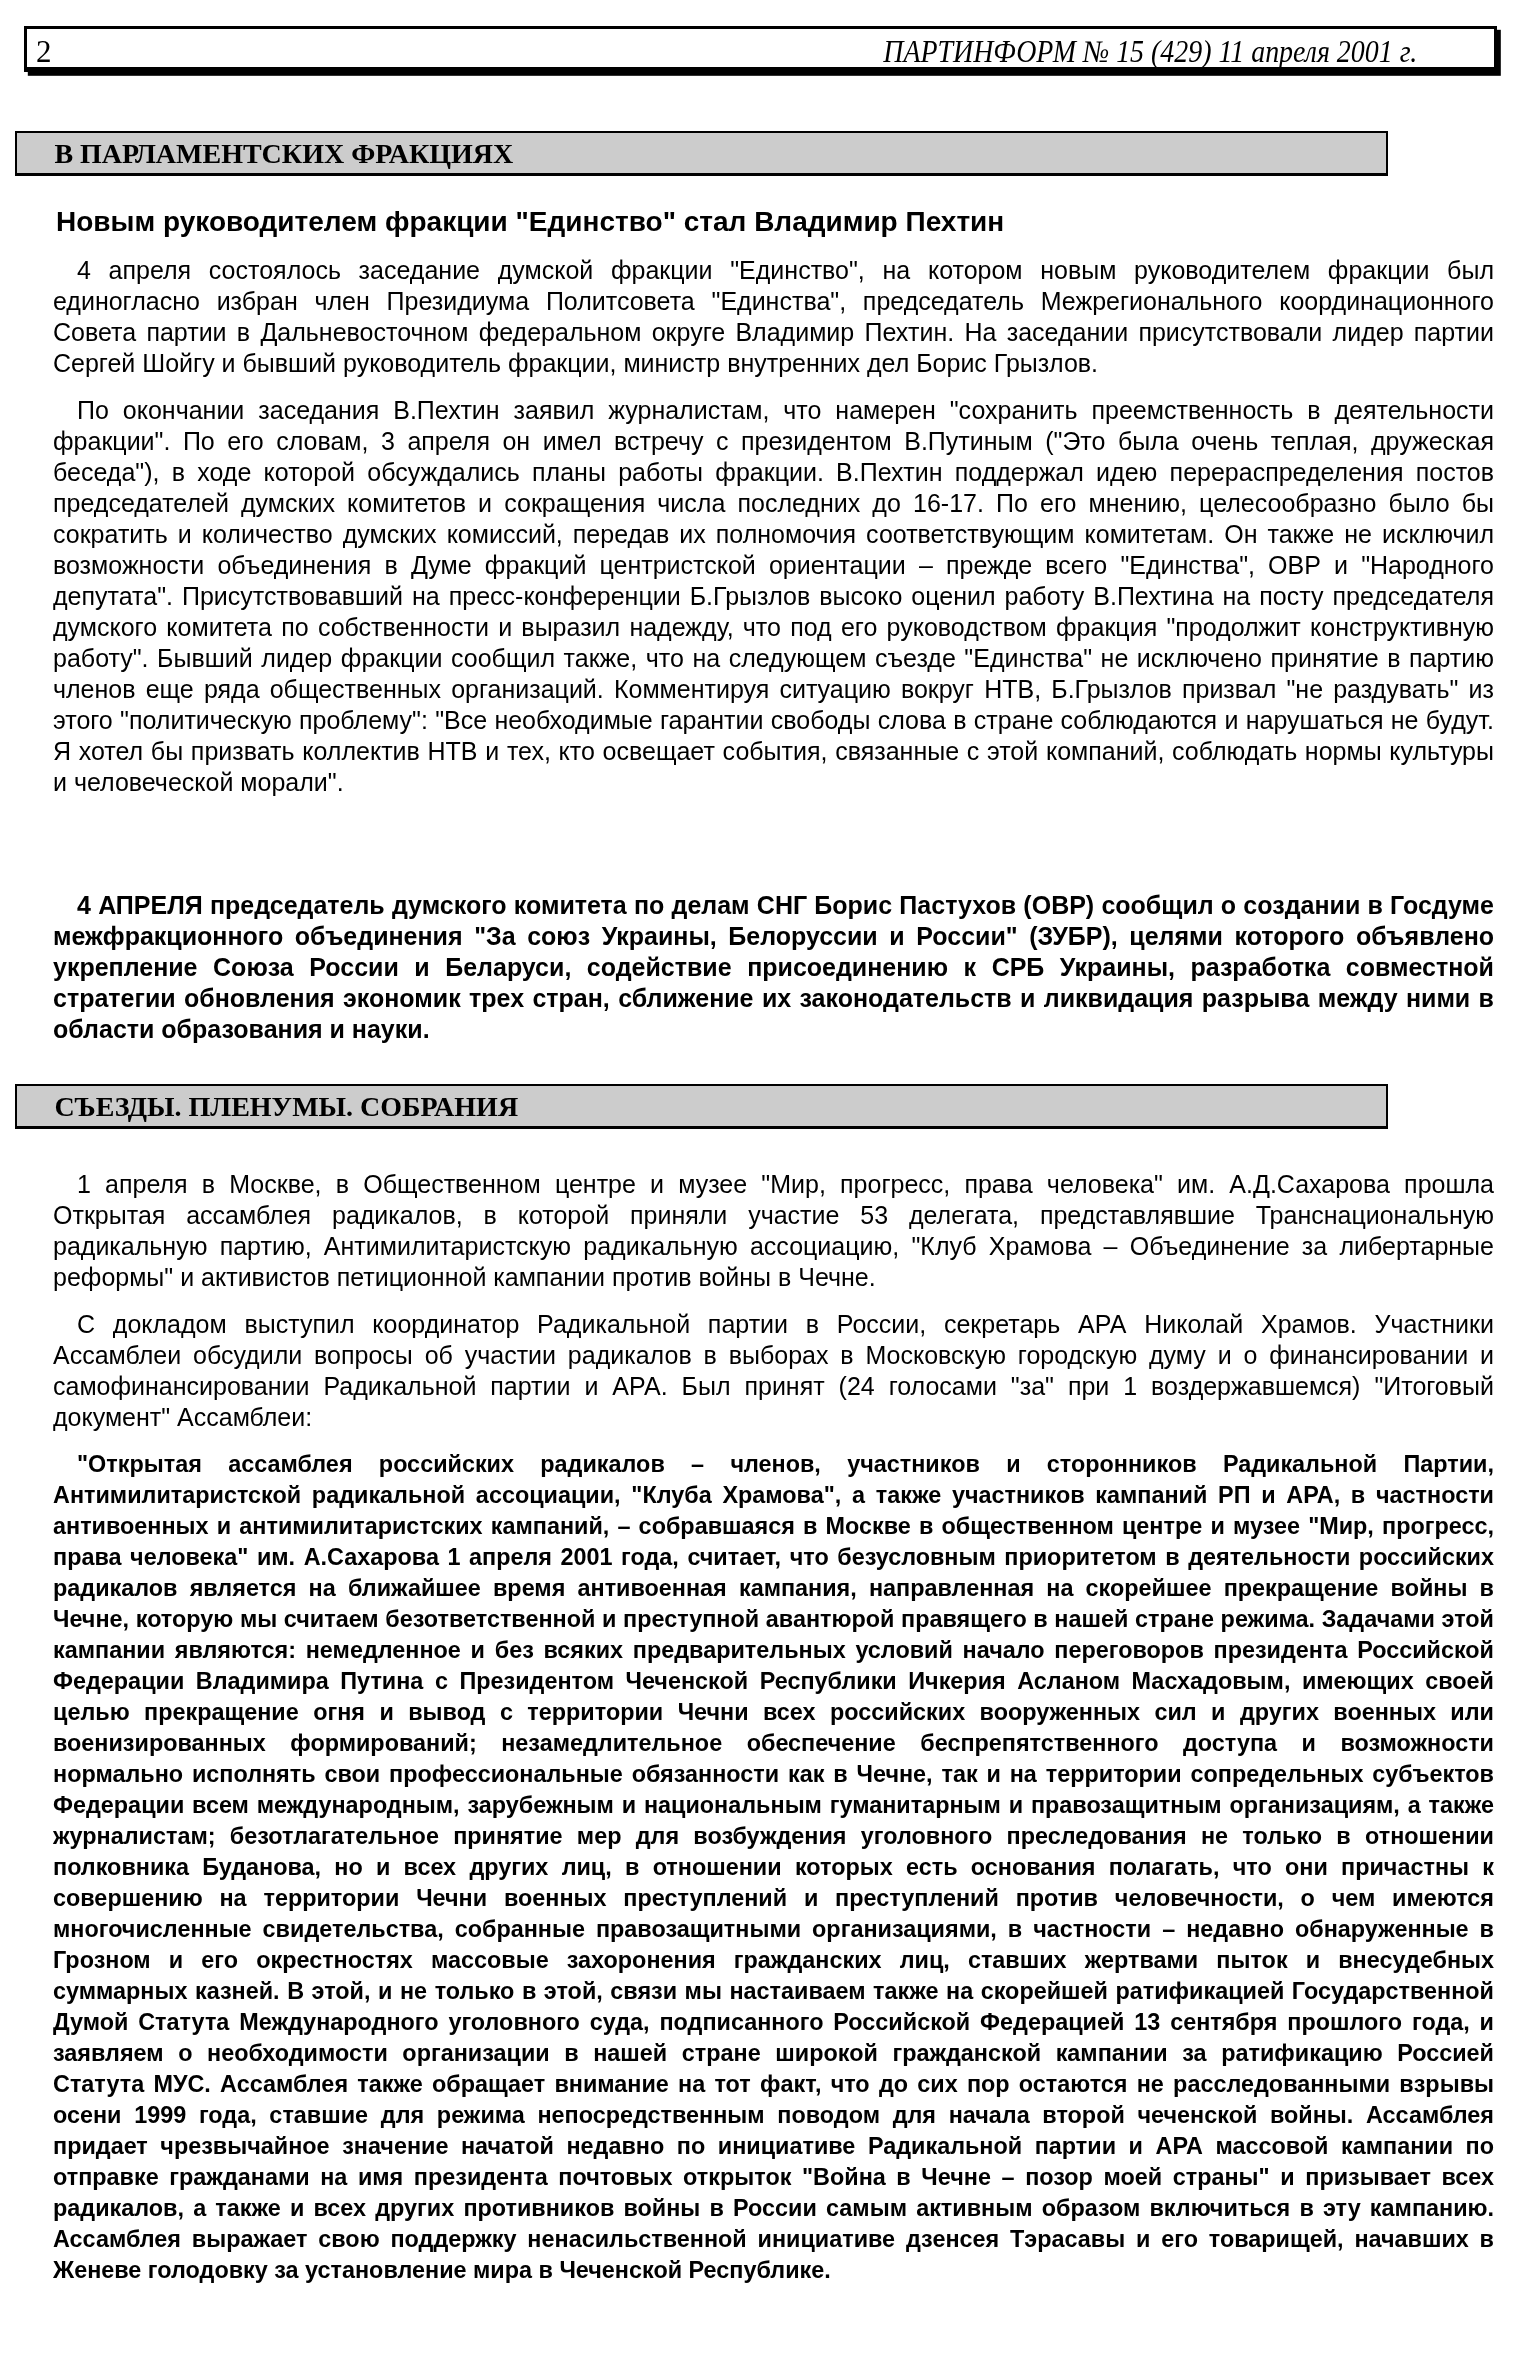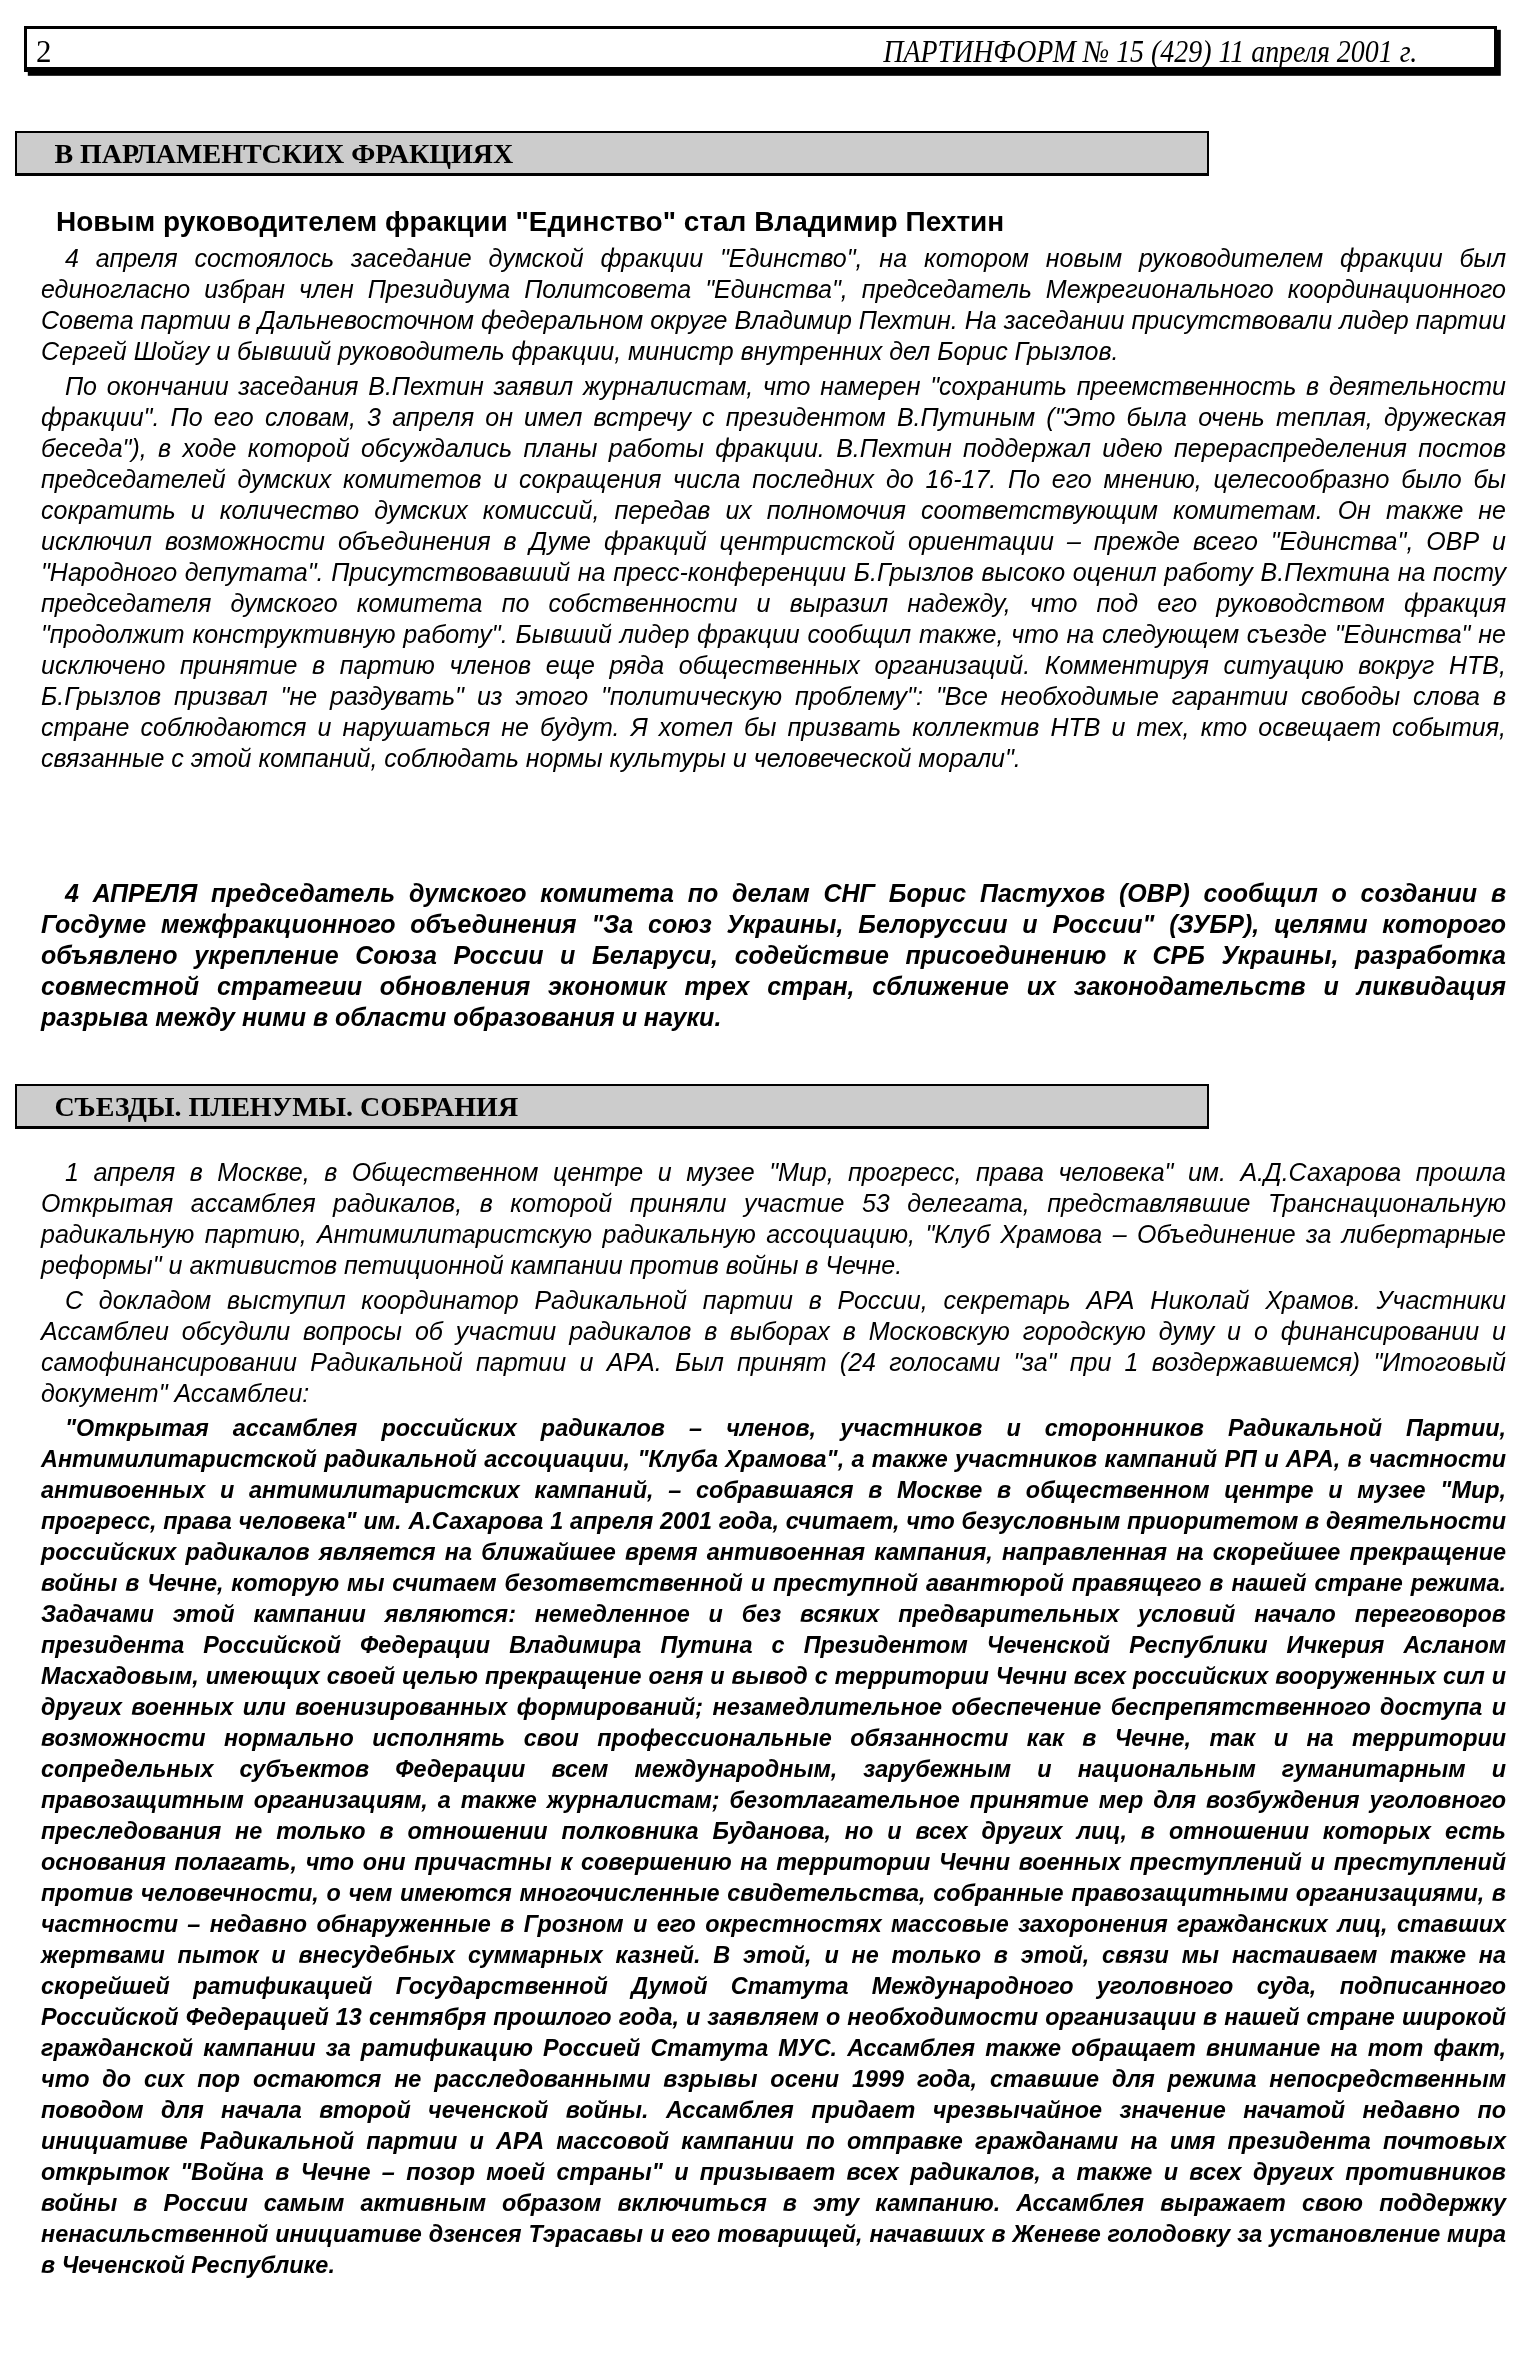--- a/index.html
+++ b/index.html
@@ -12,36 +12,36 @@
     .page-number {
       position: absolute; left: 9px; top: 3.8px;
       font-family: "Liberation Serif", serif; font-size: 31px; line-height: 37px;
     }
     .issue-title {
       position: absolute; right: 77px; top: 3.8px;
       font-family: "Liberation Serif", serif; font-style: italic; font-size: 31px; line-height: 37px;
       transform: scaleX(0.9); transform-origin: right center;
     }
     .section-bar {
-      position: absolute; left: 15.4px; width: 1194px; height: 45px;
+      position: absolute; left: 15.4px; width: 1373px; height: 45px;
       background: #cccccc; border: 2.6px solid #000; border-bottom-width: 3.8px; box-sizing: border-box;
     }
     .section-bar span {
       position: absolute; left: 37px; top: 2.6px;
       font-family: "Liberation Serif", serif; font-weight: bold; font-size: 28px; line-height: 36px;
       letter-spacing: 0px;
     }
     .article { position: absolute; left: 37px; width: 1473px; }
     .headline {
       font-family: "Liberation Sans", sans-serif; font-weight: bold; font-size: 28px; line-height: 35px;
       margin: 0 0 0 19px;
     }
     .para {
       font-family: "Liberation Sans", sans-serif; font-size: 25px; line-height: 31px;
-      text-align: justify; text-indent: 24px; margin: 4px; font-style: italic;
+      text-align: justify; text-indent: 24px; margin: 16px;
     }
     .bold { font-weight: bold; }
     .quote { font-weight: bold; font-size: 23.4px; line-height: 31px; }
   </style>
 </head>
 <body>
 
 <div class="page-header">
   <span class="page-number">2</span>
   <span class="issue-title">ПАРТИНФОРМ № 15 (429) 11 апреля 2001 г.</span>

